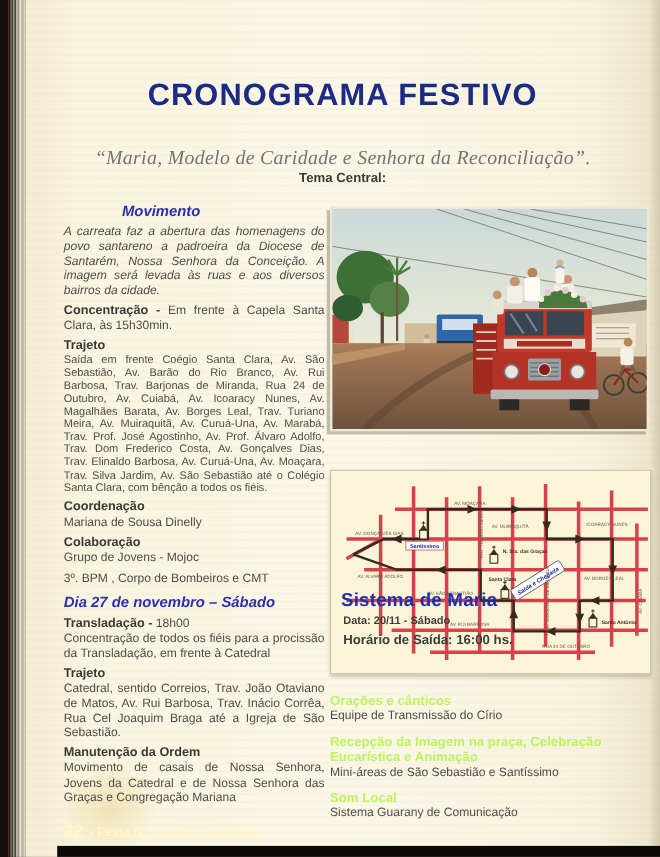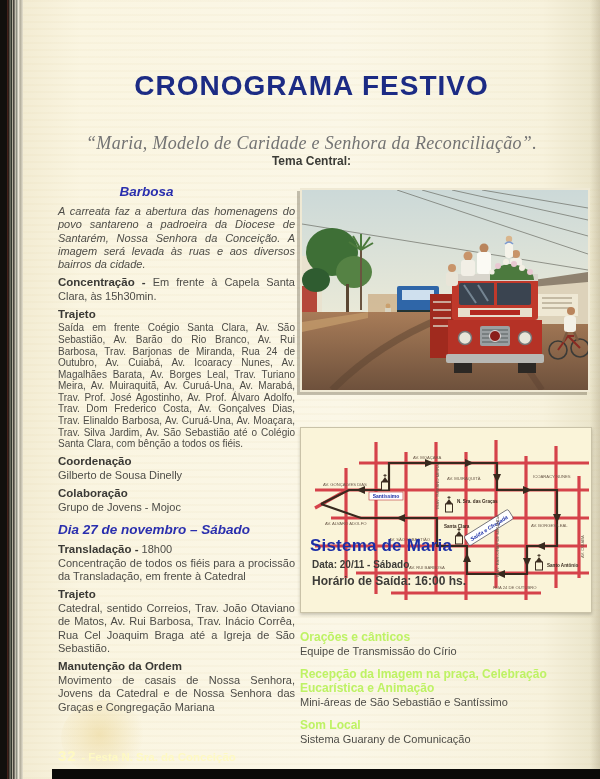--- a/index.html
+++ b/index.html
@@ -112,35 +112,36 @@
   <div class="edge-right"></div>
   <div class="watermark"></div>
 </div>
 
 <div class="title">CRONOGRAMA FESTIVO</div>
 <div class="tema">Tema Central:</div>
 <div class="quote">“Maria, Modelo de Caridade e Senhora da Reconciliação”.</div>
 
 <div class="col-left">
   <div class="day-head">
-    <span class="l2">Barbosa</span>
+    <span class="l2">Movimento</span>
   </div>
   <p class="para italic">A carreata faz a abertura das homenagens do povo santareno a padroeira da Diocese de Santarém, Nossa Senhora da Conceição.  A imagem será levada às ruas e aos diversos bairros da  cidade.</p>
 
   <p class="para"><span class="inline-lbl">Concentração -</span> <span>Em frente à Capela Santa Clara, às 15h30min.</span></p>
 
   <div class="lbl">Trajeto</div>
   <p class="para small">Saída em frente Coégio Santa Clara, Av. São Sebastião, Av. Barão do Rio Branco, Av. Rui Barbosa, Trav. Barjonas de Miranda, Rua 24 de Outubro, Av. Cuiabá, Av. Icoaracy Nunes, Av. Magalhães Barata, Av. Borges Leal, Trav. Turiano Meira, Av. Muiraquitã, Av. Curuá-Una, Av. Marabá, Trav. Prof. José Agostinho, Av. Prof. Álvaro Adolfo, Trav. Dom Frederico Costa, Av. Gonçalves Dias, Trav. Elinaldo Barbosa, Av. Curuá-Una, Av. Moaçara, Trav. Silva Jardim, Av. São Sebastião até o Colégio Santa Clara, com bênção a todos os fiéis.</p>
 
   <div class="lbl">Coordenação</div>
-  <p class="para">Gilberto de Sousa Dinelly</p>
+  <p class="para">Mariana de Sousa Dinelly</p>
 
   <div class="lbl">Colaboração</div>
   <p class="para">Grupo de Jovens -  Mojoc</p>
 
+  <p class="para">3º. BPM , Corpo de Bombeiros e CMT</p>
 
   <div class="day-head" style="margin-top:7px;">Dia 27 de novembro – Sábado</div>
 
   <p class="para" style="margin-bottom:0;"><span class="inline-lbl">Transladação -</span> <span>18h00</span></p>
   <p class="para">Concentração de todos os fiéis para a procissão da Transladação, em frente à Catedral</p>
 
   <div class="lbl">Trajeto</div>
   <p class="para">Catedral, sentido Correios, Trav. João Otaviano de Matos, Av. Rui Barbosa, Trav.  Inácio Corrêa, Rua Cel Joaquim Braga até a Igreja de São Sebastião.</p>
 
   <div class="lbl">Manutenção da Ordem</div>

